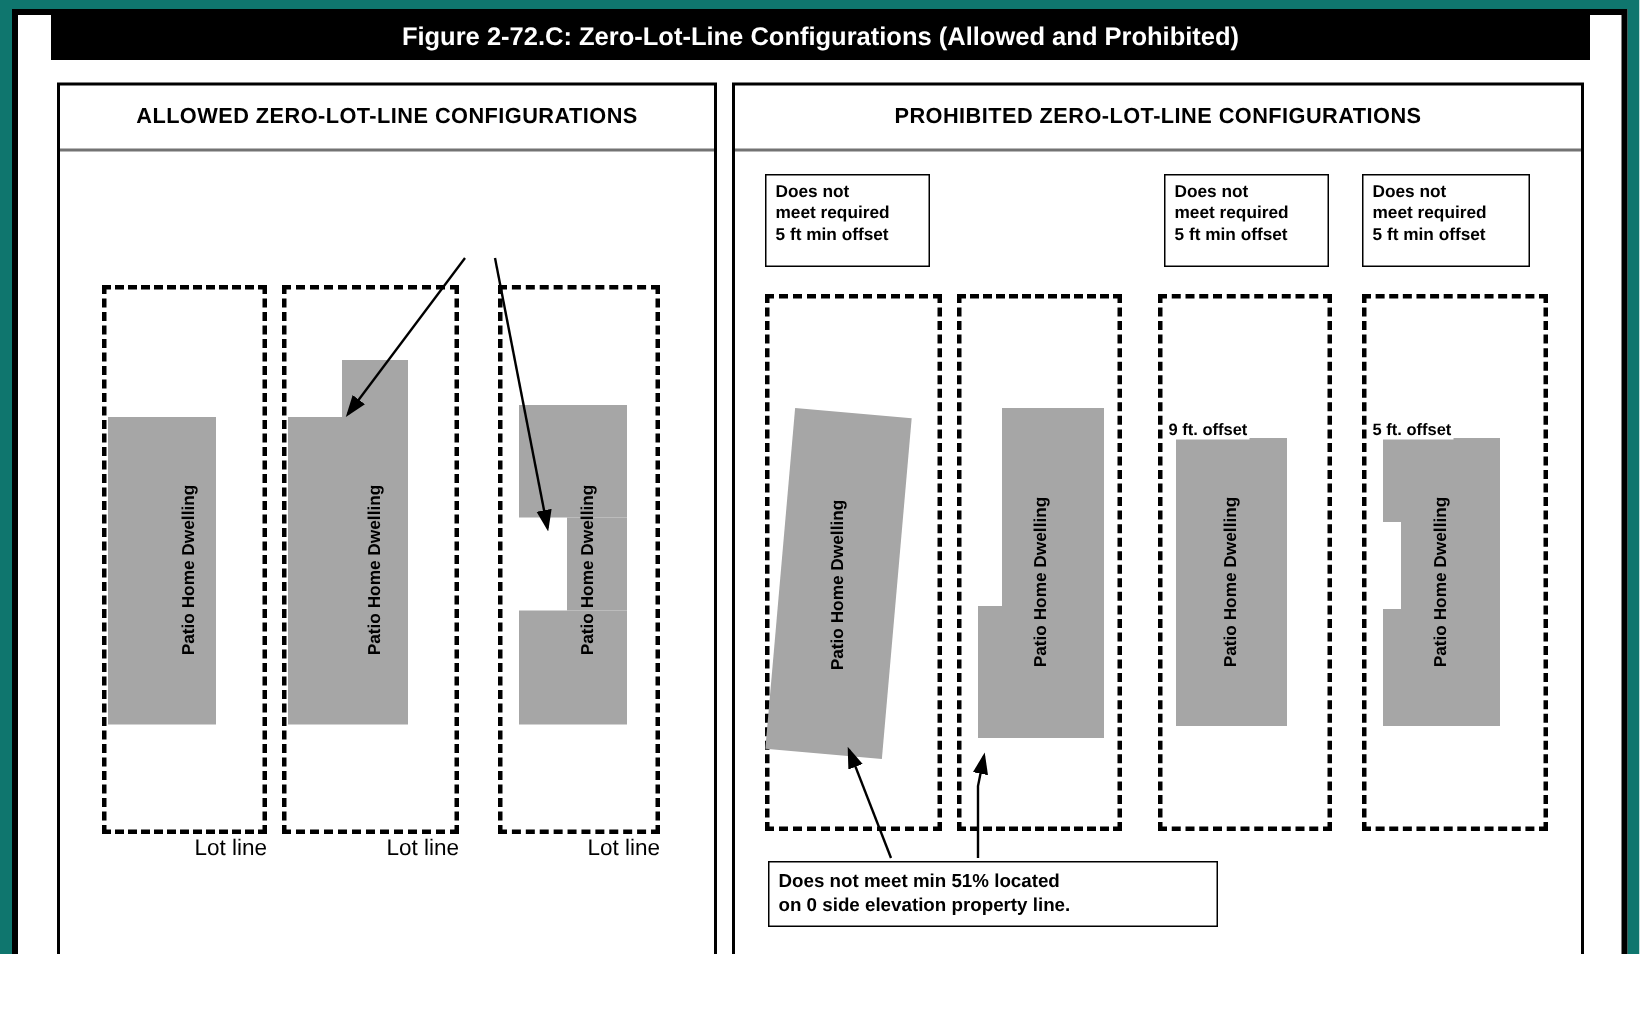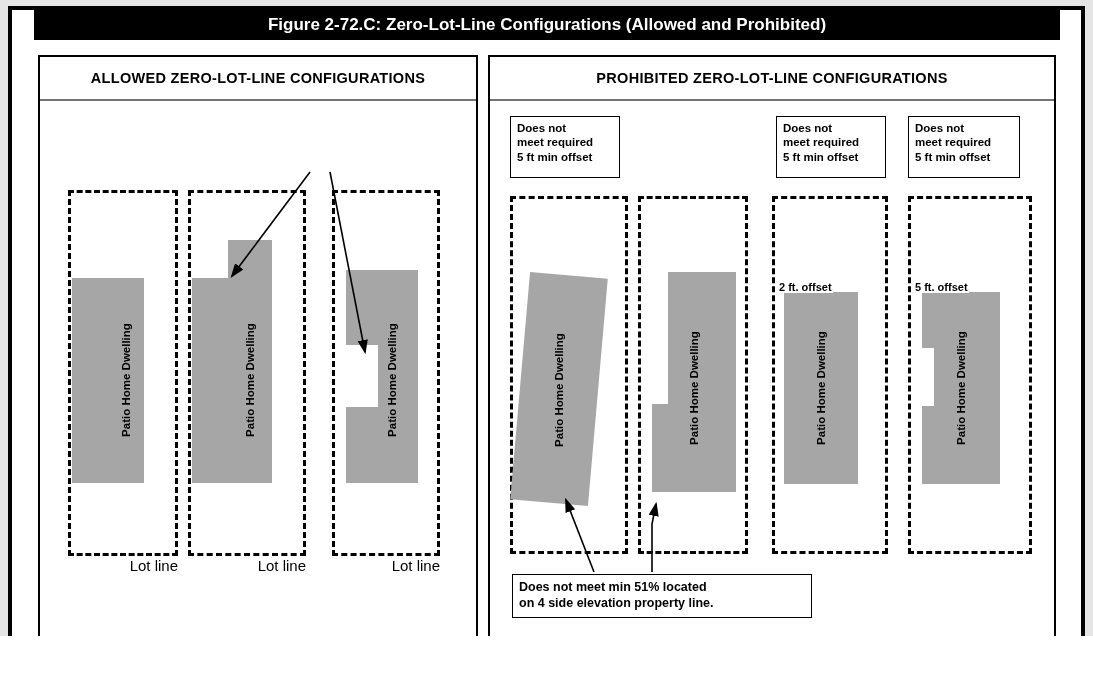--- a/index.html
+++ b/index.html
@@ -7,21 +7,21 @@
     padding: 0;
     background: #ffffff;
   }
   body {
     font-family: "Liberation Sans", sans-serif;
   }
   #figure {
     position: relative;
     width: 1093px;
     height: 636px;
-    background: #e5e5e5;
+    background: #0f766e;
     overflow: hidden;
   }
   
   .outer-frame {
     position: absolute;
     left: 8px;
     top: 6px;
     width: 1077px;
     height: 668px;
     border: 4px solid #000000;
@@ -178,21 +178,21 @@
   <div style="position:absolute; left:520px; top:275px; width:78px; height:228px; background:#a6a6a6; transform: rotate(5deg); transform-origin: center center;"></div>
   <div class="bldg-label rot" style="left:479px; top:384px; width:160px; text-align:center;">Patio Home Dwelling</div>
 
   <div class="lot" style="left:638px; top:196px; width:110px; height:358px;"></div>
   <div class="bldg" style="left:668px; top:272px; width:68px; height:132px;"></div>
   <div class="bldg" style="left:652px; top:404px; width:84px; height:88px;"></div>
   <div class="bldg-label rot" style="left:614px; top:382px; width:160px; text-align:center;">Patio Home Dwelling</div>
 
   <div class="lot" style="left:772px; top:196px; width:116px; height:358px;"></div>
   <div class="bldg" style="left:784px; top:292px; width:74px; height:192px;"></div>
-  <div class="offset-tag" style="left:778px; top:281px;">2 ft. offset</div>
+  <div class="offset-tag" style="left:778px; top:281px;">9 ft. offset</div>
   <div class="bldg-label rot" style="left:741px; top:382px; width:160px; text-align:center;">Patio Home Dwelling</div>
 
   <div class="lot" style="left:908px; top:196px; width:124px; height:358px;"></div>
   <div class="bldg" style="left:922px; top:292px; width:78px; height:56px;"></div>
   <div class="bldg" style="left:934px; top:348px; width:66px; height:58px;"></div>
   <div class="bldg" style="left:922px; top:406px; width:78px; height:78px;"></div>
   <div class="offset-tag" style="left:914px; top:281px;">5 ft. offset</div>
   <div class="bldg-label rot" style="left:881px; top:382px; width:160px; text-align:center;">Patio Home Dwelling</div>
 
   <div class="callout" style="left:510px; top:116px; width:110px; height:62px;">
@@ -205,21 +205,21 @@
 meet required
 5 ft min offset</span>
   </div>
   <div class="callout" style="left:908px; top:116px; width:112px; height:62px;">
     <span style="white-space: pre-line;">Does not
 meet required
 5 ft min offset</span>
   </div>
   <div class="callout" style="left:512px; top:574px; width:300px; height:44px; display:flex; align-items:center;">
     <span style="white-space: pre-line; font-size:12.5px;">Does not meet min 51% located
-on 4 side elevation property line.</span>
+on 0 side elevation property line.</span>
   </div>
 
   <svg class="overlay" viewBox="0 0 1093 683">
     <defs>
       <marker id="arrowhead" markerWidth="9" markerHeight="9" refX="7.5" refY="3.2" orient="auto">
         <polygon points="0 0, 9 3.2, 0 6.4" fill="#000000"></polygon>
       </marker>
     </defs>
 
     <line x1="310" y1="172" x2="232" y2="276" stroke="#000000" stroke-width="1.6" marker-end="url(#arrowhead)"></line>

